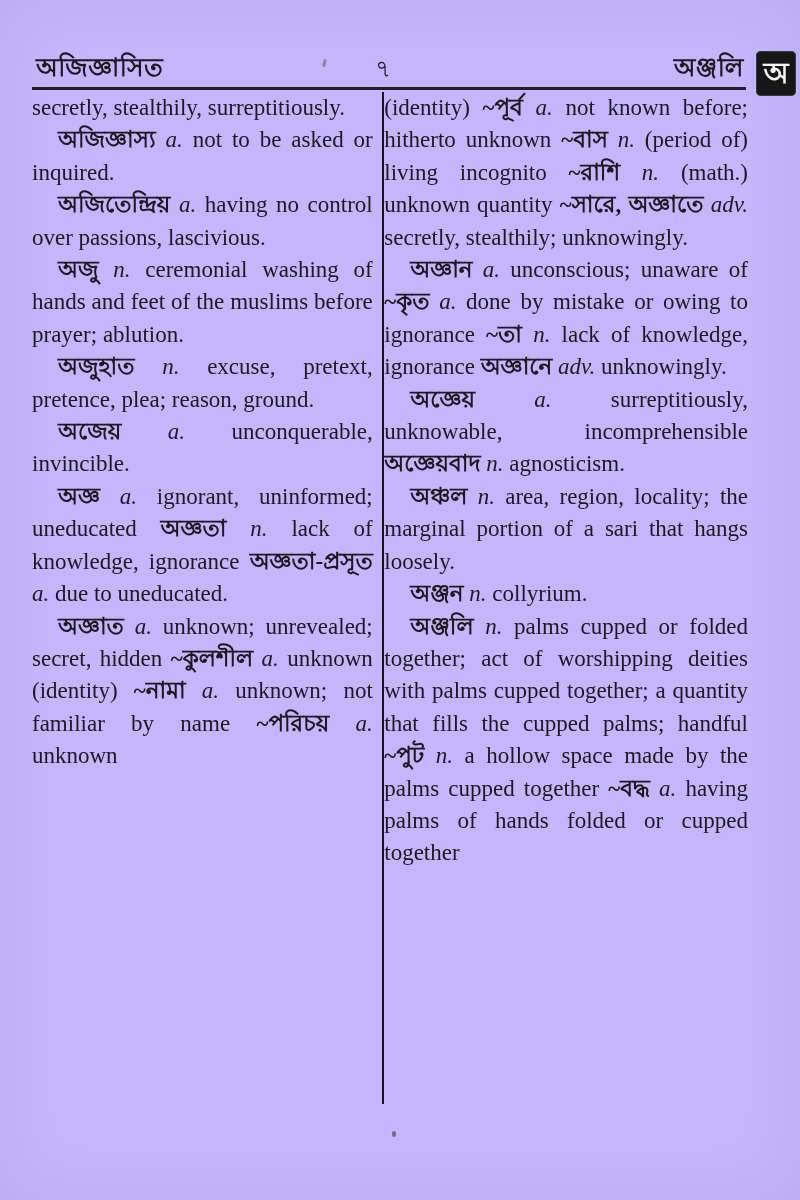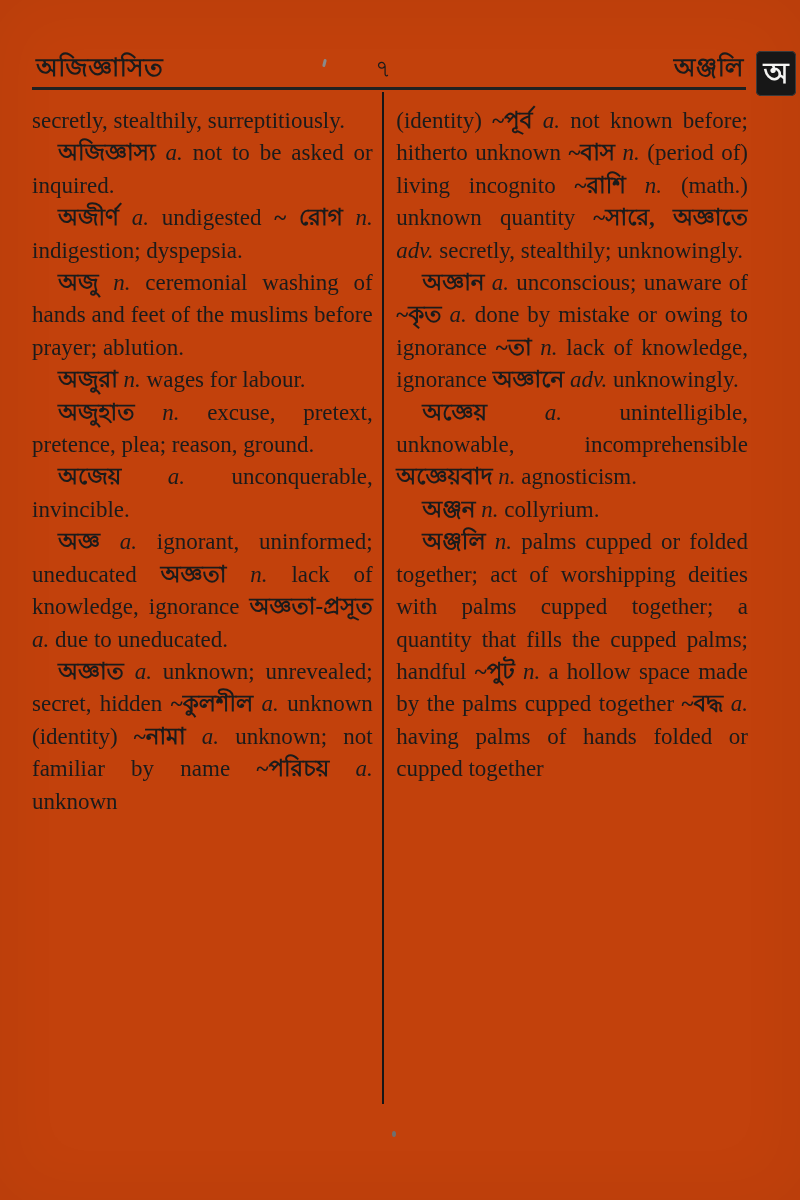--- a/index.html
+++ b/index.html
@@ -4,21 +4,21 @@
 <style>
   html, body {
     margin: 0;
     padding: 0;
     background: #ffffff;
   }
   .page {
     position: relative;
     width: 800px;
     height: 1200px;
-    background: #c2410c;
+    background: #c4b5fd;
     box-shadow: inset 0 0 70px rgba(0,0,0,0.05);
     overflow: hidden;
     font-family: "Liberation Serif", "DejaVu Serif", serif;
     color: #1b1b1b;
   }
   
   .guide-left {
     position: absolute;
     left: 36px;
     top: 53px;
@@ -79,29 +79,28 @@
     width: 716px;
     height: 1012px;
     display: flex;
     overflow: hidden;
   }
   .col {
     box-sizing: border-box;
     font-size: 23px;
     line-height: 32.4px;
     text-align: justify;
-    margin-top: 13px;
   }
   .col-left {
     width: 350px;
     padding-right: 9px;
   }
   .col-right {
     width: 364px;
-    padding-left: 12px;
+    padding-left: 0;
   }
   .column-divider {
     width: 2.5px;
     background: #161616;
     flex: 0 0 auto;
   }
   p.entry {
     margin: 0;
     text-indent: 26px;
   }
@@ -146,33 +145,33 @@
   <div class="section-tab">
     <span class="tab-letter">অ</span>
   </div>
 
   <div class="header-rule"></div>
 
   <div class="content">
     <div class="col col-left">
         <p class="entry cont"><span class="run en">secretly, stealthily, surreptitiously.</span></p>
         <p class="entry"><span class="run bn">অজিজ্ঞাস্য </span><span class="run pos">a.</span><span class="run en"> not to be asked or inquired.</span></p>
-        <p class="entry"><span class="run bn">অজীর্ণ </span><span class="run pos">a.</span><span class="run en"> undigested </span><span class="run bn">~ রোগ </span><span class="run pos">n.</span><span class="run en"> indigestion; dyspepsia.</span></p>
+        <p class="entry"><span class="run bn">অজিতেন্দ্রিয় </span><span class="run pos">a.</span><span class="run en"> having no control over passions, lascivious.</span></p>
         <p class="entry"><span class="run bn">অজু </span><span class="run pos">n.</span><span class="run en"> ceremonial washing of hands and feet of the muslims before prayer; ablution.</span></p>
-        <p class="entry"><span class="run bn">অজুরা </span><span class="run pos">n.</span><span class="run en"> wages for labour.</span></p>
         <p class="entry"><span class="run bn">অজুহাত </span><span class="run pos">n.</span><span class="run en"> excuse, pretext, pretence, plea; reason, ground.</span></p>
         <p class="entry"><span class="run bn">অজেয় </span><span class="run pos">a.</span><span class="run en"> unconquerable, invincible.</span></p>
         <p class="entry"><span class="run bn">অজ্ঞ </span><span class="run pos">a.</span><span class="run en"> ignorant, uninformed; uneducated </span><span class="run bn">অজ্ঞতা </span><span class="run pos">n.</span><span class="run en"> lack of knowledge, ignorance </span><span class="run bn">অজ্ঞতা-প্রসূত </span><span class="run pos">a.</span><span class="run en"> due to uneducated.</span></p>
         <p class="entry"><span class="run bn">অজ্ঞাত </span><span class="run pos">a.</span><span class="run en"> unknown; unrevealed; secret, hidden </span><span class="run bn">~কুলশীল </span><span class="run pos">a.</span><span class="run en"> unknown (identity) </span><span class="run bn">~নামা </span><span class="run pos">a.</span><span class="run en"> unknown; not familiar by name </span><span class="run bn">~পরিচয় </span><span class="run pos">a.</span><span class="run en"> unknown</span></p>
       </div>
     <div class="column-divider"></div>
     <div class="col col-right">
         <p class="entry cont"><span class="run en">(identity) </span><span class="run bn">~পূর্ব </span><span class="run pos">a.</span><span class="run en"> not known before; hitherto unknown </span><span class="run bn">~বাস </span><span class="run pos">n.</span><span class="run en"> (period of) living incognito </span><span class="run bn">~রাশি </span><span class="run pos">n.</span><span class="run en"> (math.) unknown quantity </span><span class="run bn">~সারে, অজ্ঞাতে </span><span class="run pos">adv.</span><span class="run en"> secretly, stealthily; unknowingly.</span></p>
         <p class="entry"><span class="run bn">অজ্ঞান </span><span class="run pos">a.</span><span class="run en"> unconscious; unaware of </span><span class="run bn">~কৃত </span><span class="run pos">a.</span><span class="run en"> done by mistake or owing to ignorance </span><span class="run bn">~তা </span><span class="run pos">n.</span><span class="run en"> lack of knowledge, ignorance </span><span class="run bn">অজ্ঞানে </span><span class="run pos">adv.</span><span class="run en"> unknowingly.</span></p>
-        <p class="entry"><span class="run bn">অজ্ঞেয় </span><span class="run pos">a.</span><span class="run en"> unintelligible, unknowable, incomprehensible </span><span class="run bn">অজ্ঞেয়বাদ </span><span class="run pos">n.</span><span class="run en"> agnosticism.</span></p>
+        <p class="entry"><span class="run bn">অজ্ঞেয় </span><span class="run pos">a.</span><span class="run en"> surreptitiously, unknowable, incomprehensible </span><span class="run bn">অজ্ঞেয়বাদ </span><span class="run pos">n.</span><span class="run en"> agnosticism.</span></p>
+        <p class="entry"><span class="run bn">অঞ্চল </span><span class="run pos">n.</span><span class="run en"> area, region, locality; the marginal portion of a sari that hangs loosely.</span></p>
         <p class="entry"><span class="run bn">অঞ্জন </span><span class="run pos">n.</span><span class="run en"> collyrium.</span></p>
         <p class="entry"><span class="run bn">অঞ্জলি </span><span class="run pos">n.</span><span class="run en"> palms cupped or folded together; act of worshipping deities with palms cupped together; a quantity that fills the cupped palms; handful </span><span class="run bn">~পুট </span><span class="run pos">n.</span><span class="run en"> a hollow space made by the palms cupped together </span><span class="run bn">~বদ্ধ </span><span class="run pos">a.</span><span class="run en"> having palms of hands folded or cupped together</span></p>
       </div>
   </div>
 
   <div class="scan-mark-tick"></div>
   <div class="scan-mark-dot"></div>
 
 </div>
 

